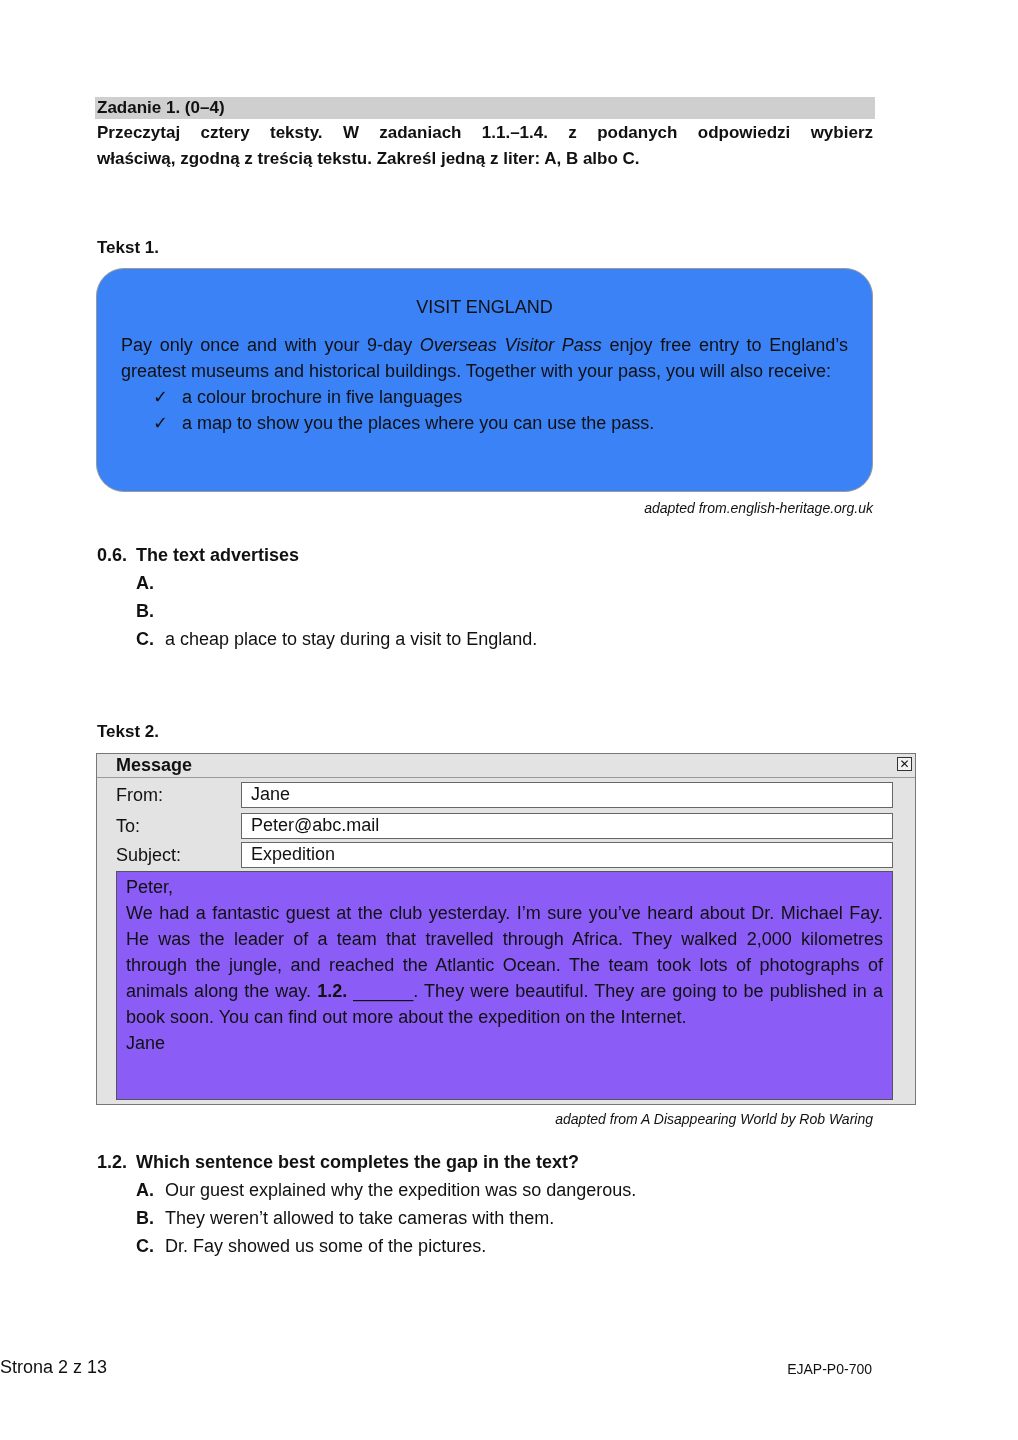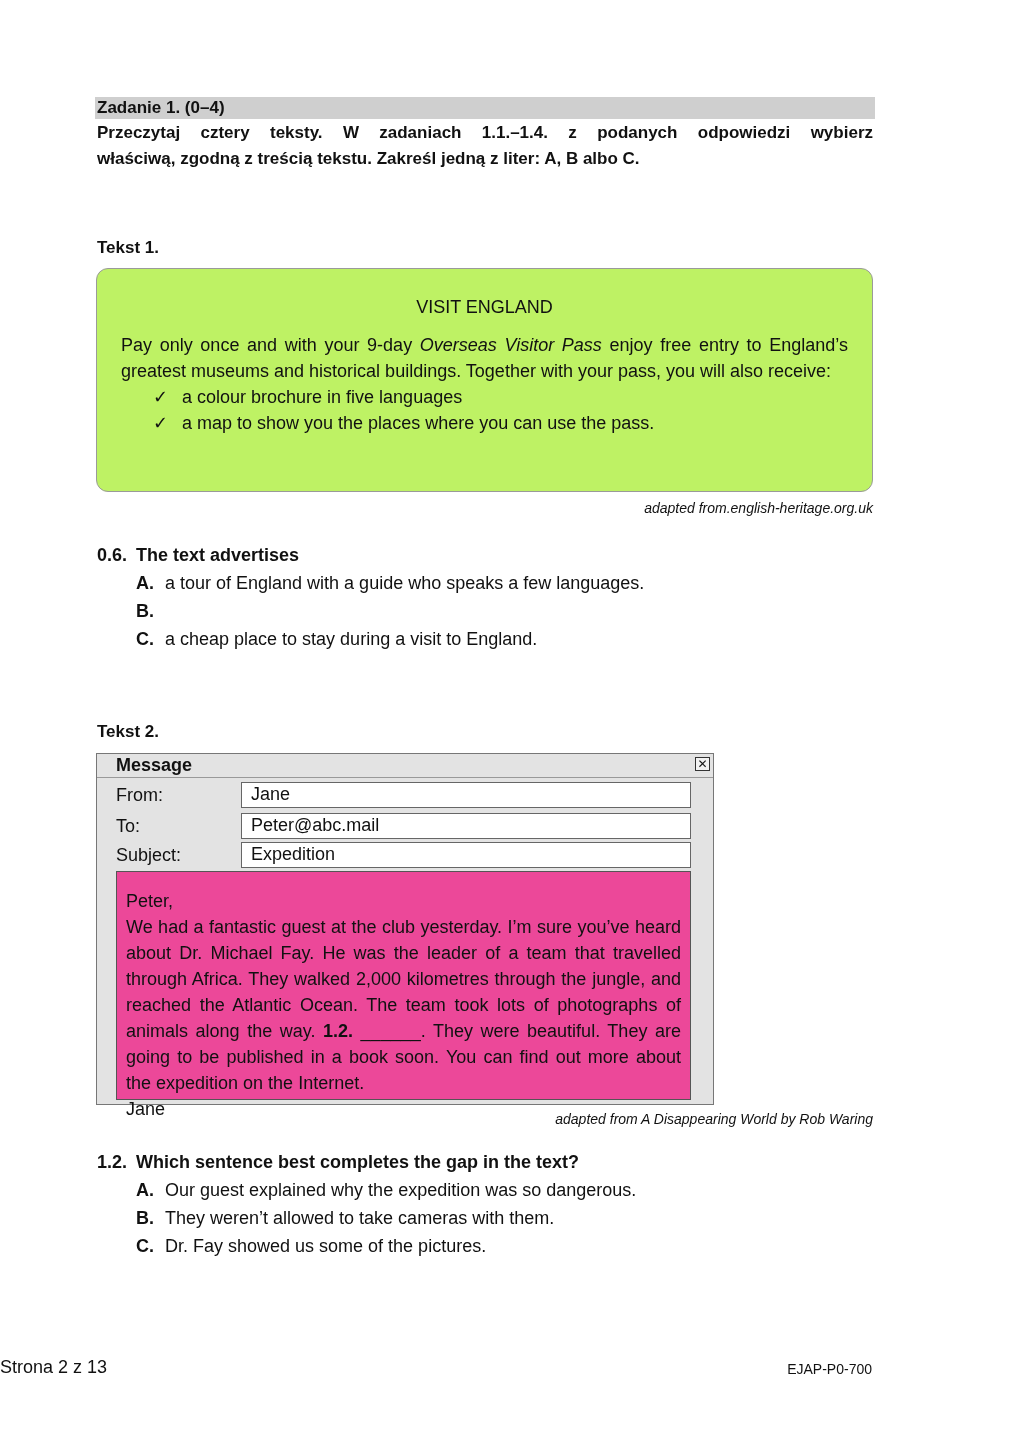--- a/index.html
+++ b/index.html
@@ -16,60 +16,60 @@
   .instructions {
     left: 97px; top: 120px; width: 776px; font-weight: bold; font-size: 17px; line-height: 26px;
     text-align: justify; text-align-last: left;
   }
   .instr-line1 { text-align: justify; text-align-last: justify; display:block; }
 
   .section-heading { font-weight: bold; font-size: 17px; }
 
   .text1-box {
     left: 96px; top: 268px; width: 777px; height: 224px; box-sizing: border-box;
-    border: 1.5px solid #9a9a9a; border-radius: 12px; background: #bef264;
+    border: 1.5px solid #9a9a9a; border-radius: 28px; background: #3b82f6;
   }
   .text1-title { position:absolute; left:0; right:0; top: 28px; text-align:center; font-size: 18px; }
   .text1-body {
     position:absolute; left: 24px; right: 24px; top: 63px; font-size: 18px; line-height: 26px;
     text-align: justify;
   }
   .check-list { list-style: none; margin: 0; padding: 0 0 0 32px; }
   .check-list li { display: flex; }
   .check-mark { width: 29px; }
 
   .source { font-style: italic; font-size: 14px; text-align: right; }
 
   .question { left: 97px; width: 776px; font-size: 18px; line-height: 28px; }
   .q-head { font-weight: bold; display: flex; }
   .q-num { width: 39px; }
   .option { display: flex; padding-left: 39px; }
   .opt-letter { font-weight: bold; width: 29px; }
 
   .msg-window {
-    left: 96px; top: 753px; width: 618px; height: 352px; box-sizing: border-box;
+    left: 96px; top: 753px; width: 820px; height: 352px; box-sizing: border-box;
     border: 1.5px solid #777; background: #e3e3e3;
   }
   .msg-title-bar {
     position:absolute; left:0; right:0; top:0; height: 23px; border-bottom: 1.5px solid #999;
     font-weight: bold; font-size: 18px; line-height: 23px; padding-left: 19px;
   }
   .close-btn {
     position:absolute; right: 3px; top: 3px; width: 15px; height: 14px; border: 1px solid #333;
     background:#f2f2f2; font-size: 12px; line-height: 13px; text-align:center; box-sizing: border-box;
   }
   .field-row { position:absolute; left: 19px; right: 22px; height: 26px; display:flex; align-items:center; }
   .field-label { width: 125px; font-weight: normal; font-size: 18px; }
   .field-input {
     flex: 1; height: 26px; box-sizing: border-box; border: 1.5px solid #666; background:#fff;
     font-size: 18px; line-height: 23px; padding-left: 9px;
   }
   .msg-body {
     position:absolute; left: 19px; right: 22px; top: 117px; height: 229px; box-sizing: border-box;
-    border: 1.5px solid #555; background:#ec4899; padding: 16px 9px 0 9px;
+    border: 1.5px solid #555; background:#8b5cf6; padding: 2px 9px 0 9px;
     font-size: 18px; line-height: 26px; text-align: justify;
   }
   .gap-label { font-weight: bold; }
 
   .footer-page { left: 0; width: 970px; top: 1357px; text-align: left; font-size: 18px; }
   .footer-code { right: 146px; top: 1361px; font-size: 14px; }
 </style>
 </head>
 <body>
 
@@ -99,21 +99,20 @@
 </div>
 <div class="abs source" style="right:145px; top:500px;">adapted from.english-heritage.org.uk</div>
 
 <div class="abs question" style="top:541px;">
   <div class="q-head">
     <span class="q-num">0.6.</span>
     <span>The text advertises</span>
   </div>
   <div class="option">
     <span class="opt-letter">A.</span>
-    <span>a tour of England with a guide who speaks a few languages.</span>
   </div>
   <div class="option">
     <span class="opt-letter">B.</span>
   </div>
   <div class="option">
     <span class="opt-letter">C.</span>
     <span>a cheap place to stay during a visit to England.</span>
   </div>
 </div>
 

